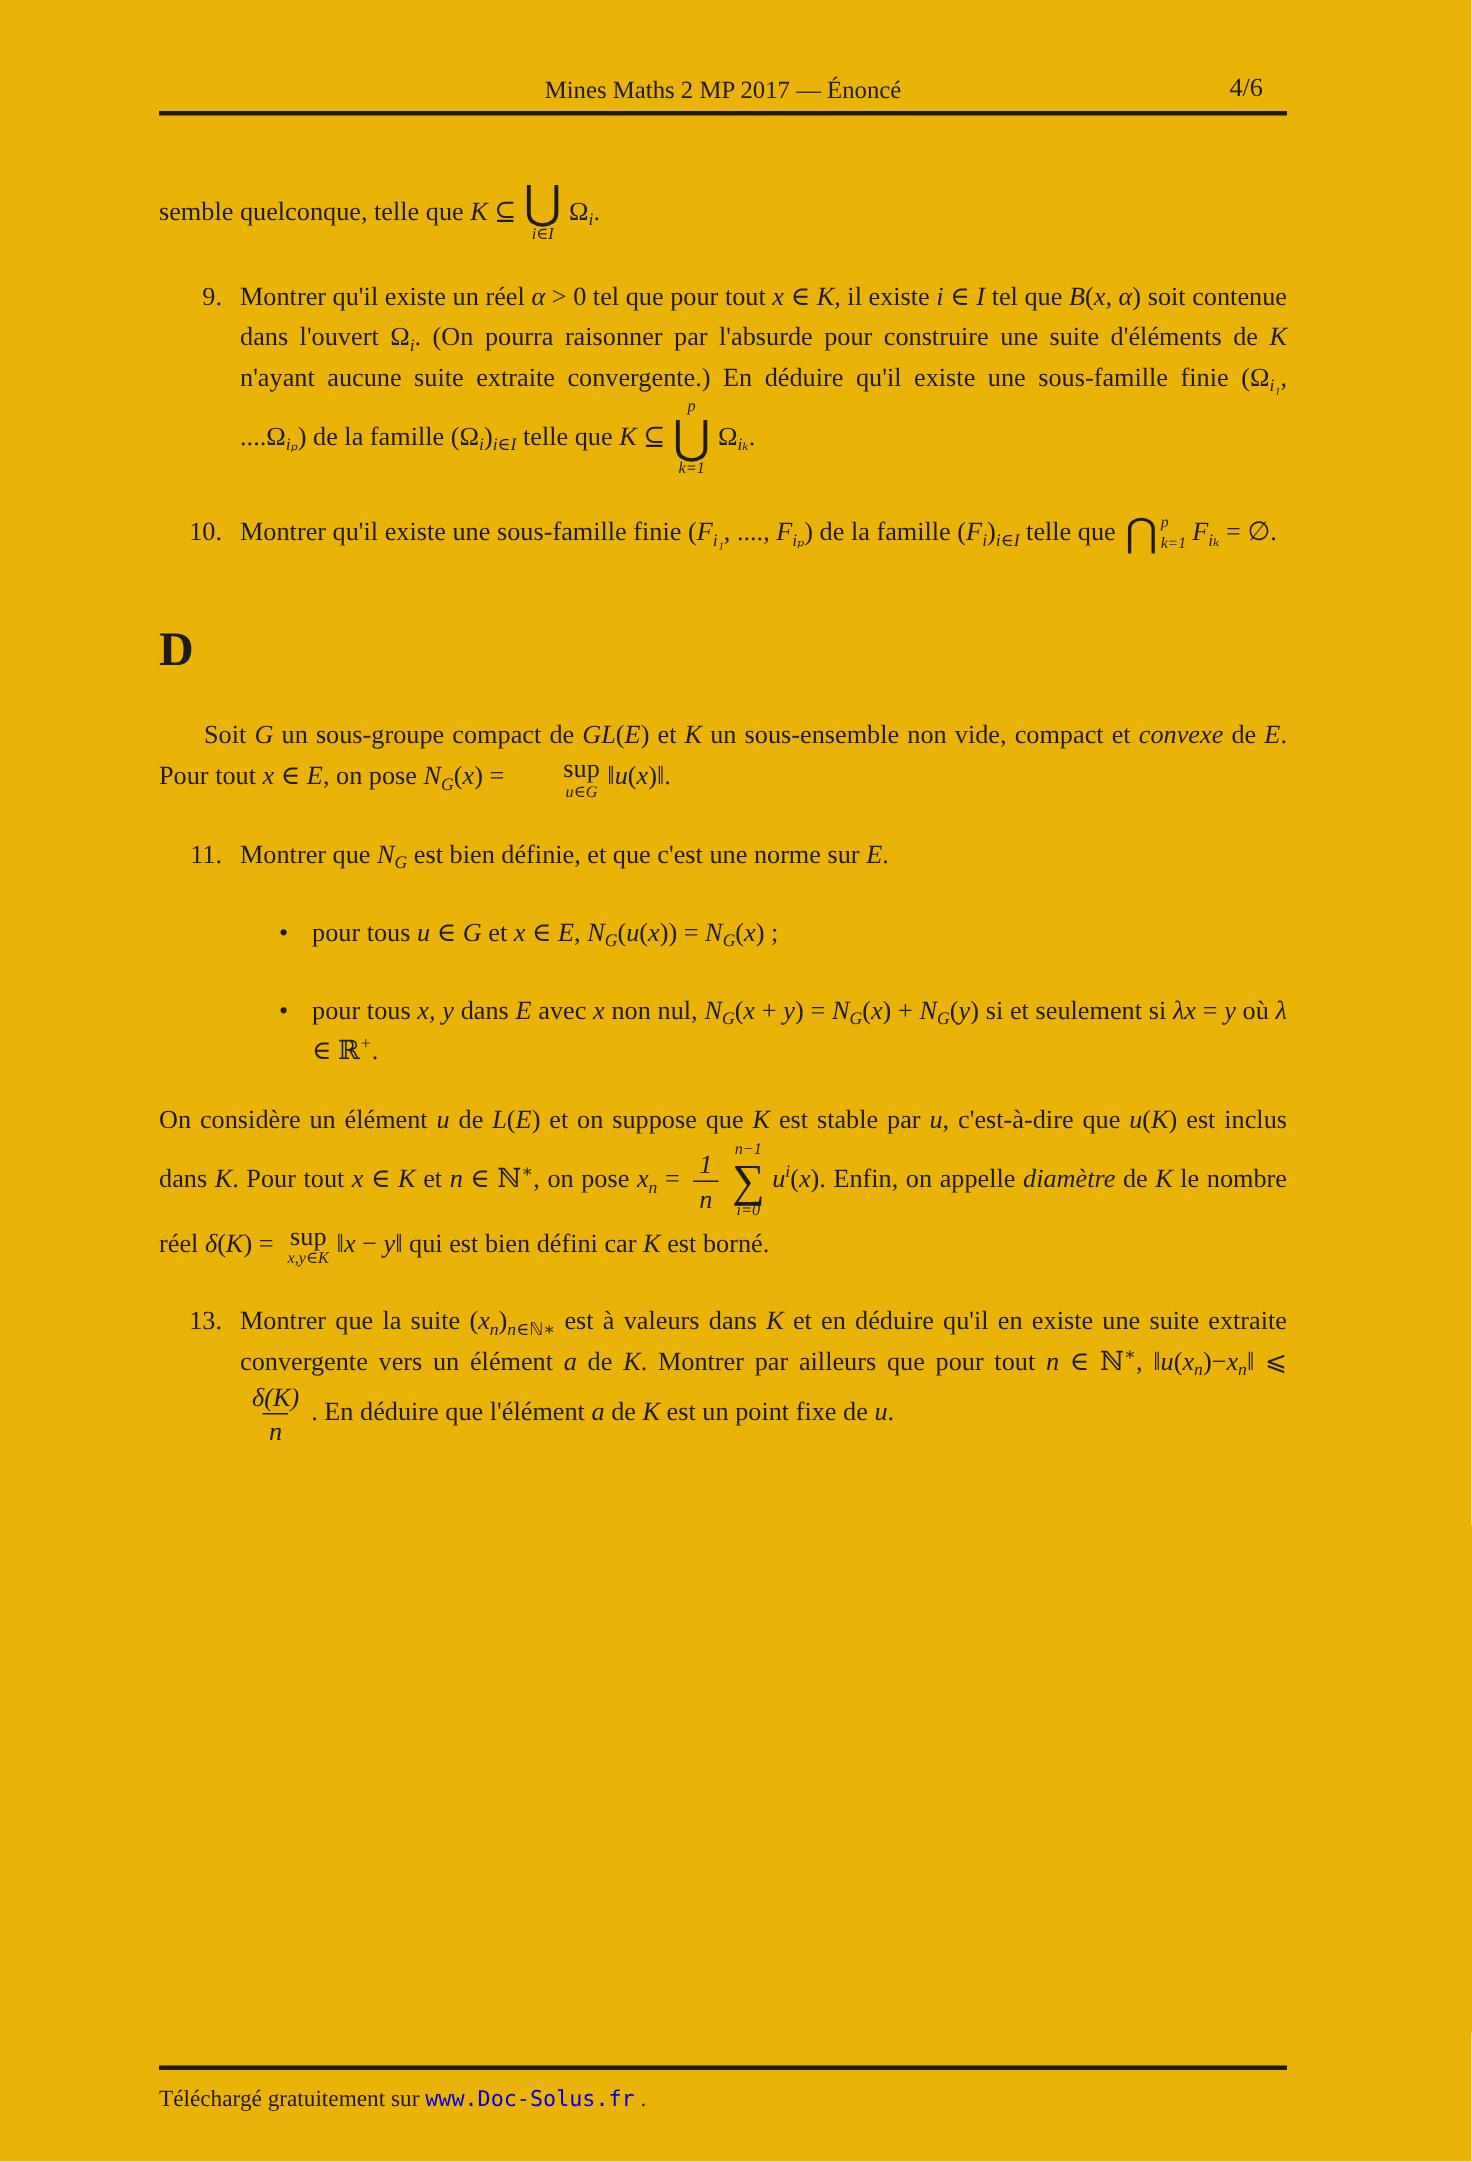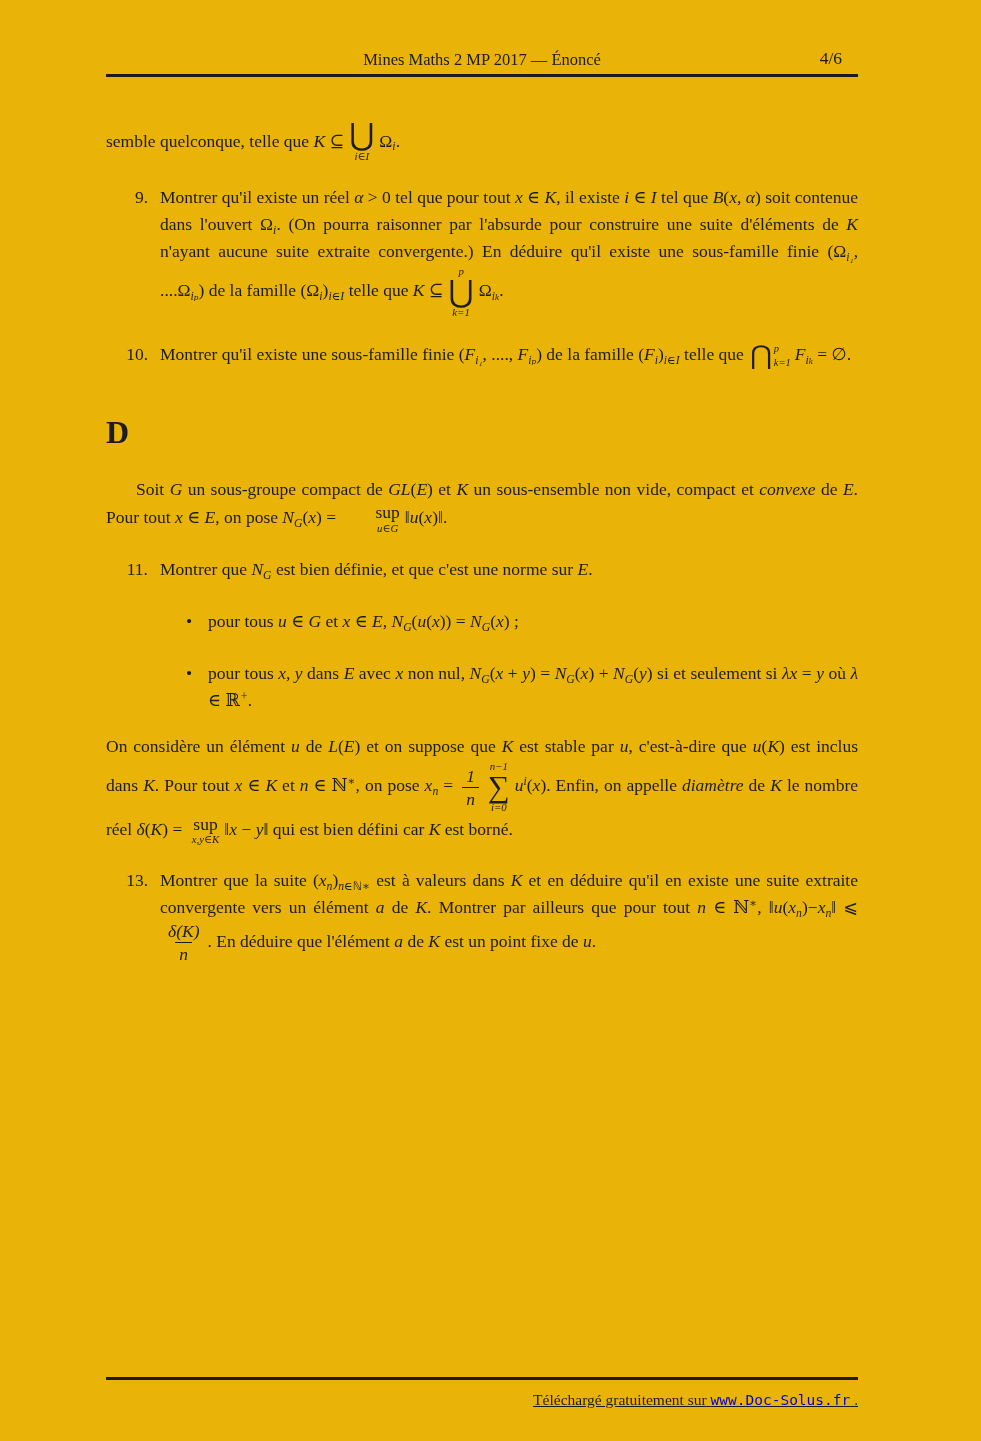--- a/index.html
+++ b/index.html
@@ -11,21 +11,21 @@
     font-family:"Liberation Serif","DejaVu Serif","DejaVu Sans",serif;
     font-size:17.5px;line-height:27px;overflow:hidden;
   }
   
   .header{position:absolute;top:46px;left:106px;width:752px;height:24px;font-size:16.5px;}
   .htitle{position:absolute;left:0;right:0;text-align:center;}
   .hpage{position:absolute;right:16px;top:-1px;font-size:17.5px;}
   .rule{position:absolute;left:106px;width:752px;background:var(--text);}
   .rule-top{top:74px;height:3px;}
   .rule-bottom{top:1377px;height:2.5px;}
-  .footer{position:absolute;left:106px;top:1386px;width:752px;text-align:right;font-size:15.5px;text-decoration:underline;}
+  .footer{position:absolute;left:106px;top:1386px;width:752px;text-align:left;font-size:15.5px;}
   .url{font-family:"DejaVu Sans Mono","Liberation Mono",monospace;color:var(--link);font-size:14.5px;text-decoration:none;cursor:pointer;}
   
   .content{position:absolute;left:106px;top:116px;width:752px;}
   .para{margin:0;text-align:justify;}
   .intro{margin-top:6px;text-align:left;}
   .item{display:flex;margin-top:21px;}
   .inum{flex:none;width:42px;text-align:right;margin-right:12px;}
   .itext{flex:1;text-align:justify;}
   .soitp{margin-top:14px;}
   .section{display:flex;gap:38px;font-size:32px;font-weight:bold;margin:44px 0 0 0;line-height:38px;}

